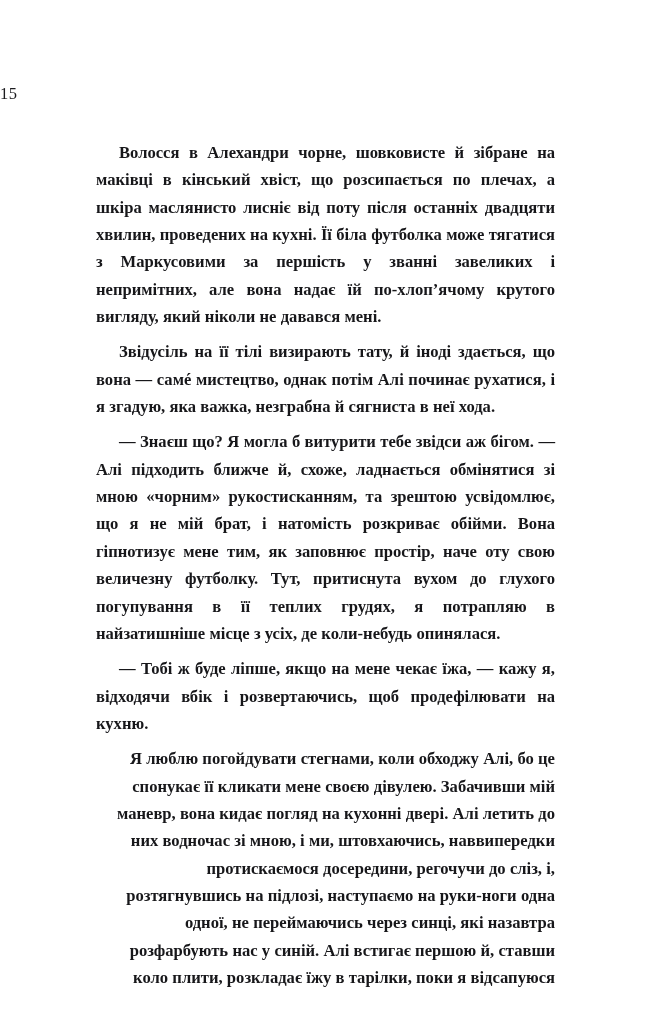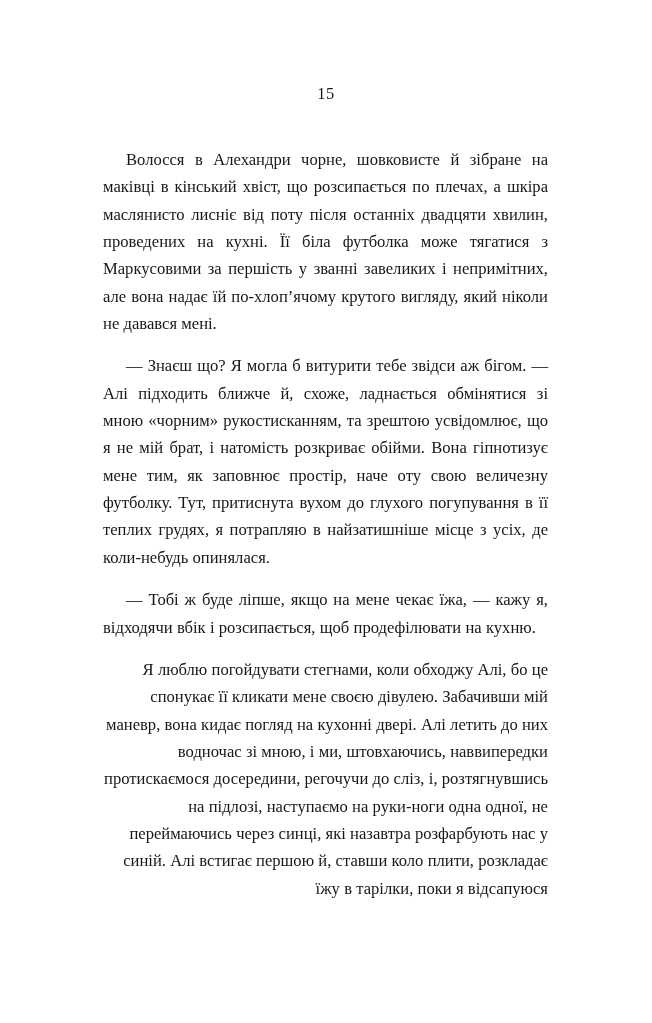--- a/index.html
+++ b/index.html
@@ -19,54 +19,56 @@
     width: 652px;
     height: 1023px;
     background: #ffffff;
     box-sizing: border-box;
   }
   .folio {
     position: absolute;
     top: 84px;
     left: 0;
     width: 652px;
-    text-align: center;
+    text-align: left;
     font-size: 16.5px;
     letter-spacing: 0.4px;
     color: #1b1b1e;
   }
   .text-block {
     position: absolute;
     top: 131px;
     left: 88px;
     width: 475px;
   }
   p.para {
-    margin: 15px;
+    margin: 8px;
     padding: 0;
     text-indent: 23px;
     text-align: justify;
     text-justify: inter-word;
     font-size: 16.6px;
     line-height: 27.35px;
     color: #17171a;
     hyphens: manual;
     word-spacing: 0.1px;
+    font-weight: bold;
   }
   p.para:last-child {
     text-align: right;
   }
 </style>
 </head>
 <body>
 
 <div class="page">
 
   <div class="folio">15</div>
 
   <div class="text-block">
     <p class="para">Волосся в Алехандри чорне, шовковисте й зібране на маківці в кінський хвіст, що розсипається по плечах, а шкіра маслянисто лисніє від поту після останніх двадцяти хвилин, проведених на кухні. Її біла футболка може тягатися з Маркусовими за першість у званні завеликих і непримітних, але вона надає їй по-хлоп’ячому крутого вигляду, який ніколи не давався мені.</p>
+    <p class="para">Звідусіль на її тілі визирають тату, й іноді здається, що вона — самé мистецтво, однак потім Алі починає рухатися, і я згадую, яка важка, незграбна й сягниста в неї хода.</p>
     <p class="para">— Знаєш що? Я могла б витурити тебе звідси аж бігом. — Алі підходить ближче й, схоже, ладнається обмінятися зі мною «чорним» рукостисканням, та зрештою усвідомлює, що я не мій брат, і натомість розкриває обійми. Вона гіпнотизує мене тим, як заповнює простір, наче оту свою величезну футболку. Тут, притиснута вухом до глухого погупування в її теплих грудях, я потрапляю в найзатишніше місце з усіх, де коли-небудь опинялася.</p>
-    <p class="para">— Тобі ж буде ліпше, якщо на мене чекає їжа, — кажу я, відходячи вбік і розсипається, щоб продефілювати на кухню.</p>
+    <p class="para">— Тобі ж буде ліпше, якщо на мене чекає їжа, — кажу я, відходячи вбік і розвертаючись, щоб продефілювати на кухню.</p>
     <p class="para">Я люблю погойдувати стегнами, коли обходжу Алі, бо це спонукає її кликати мене своєю дівулею. Забачивши мій маневр, вона кидає погляд на кухонні двері. Алі летить до них водночас зі мною, і ми, штовхаючись, наввипередки протискаємося досередини, регочучи до сліз, і, розтягнувшись на підлозі, наступаємо на руки-ноги одна одної, не переймаючись через синці, які назавтра розфарбують нас у синій. Алі встигає першою й, ставши коло плити, розкладає їжу в тарілки, поки я відсапуюся</p>
   </div>
 
 </div>
 
 </body></html>

